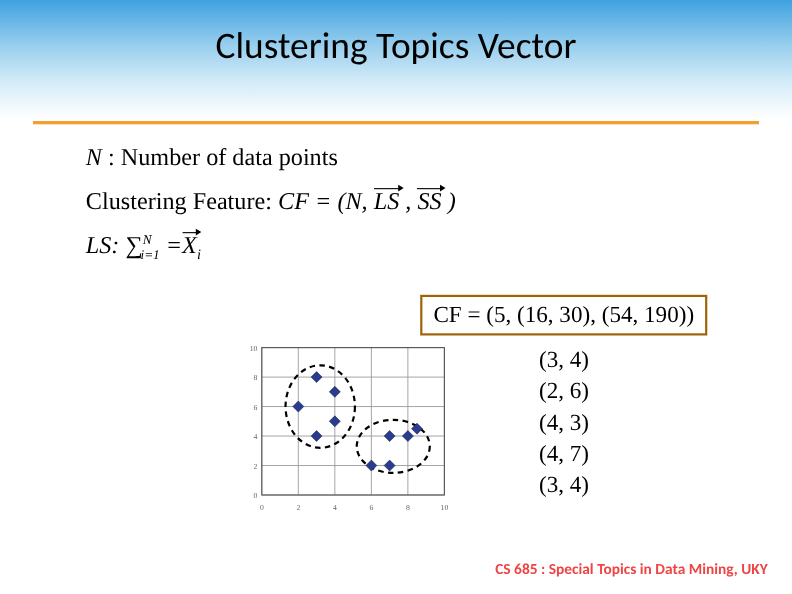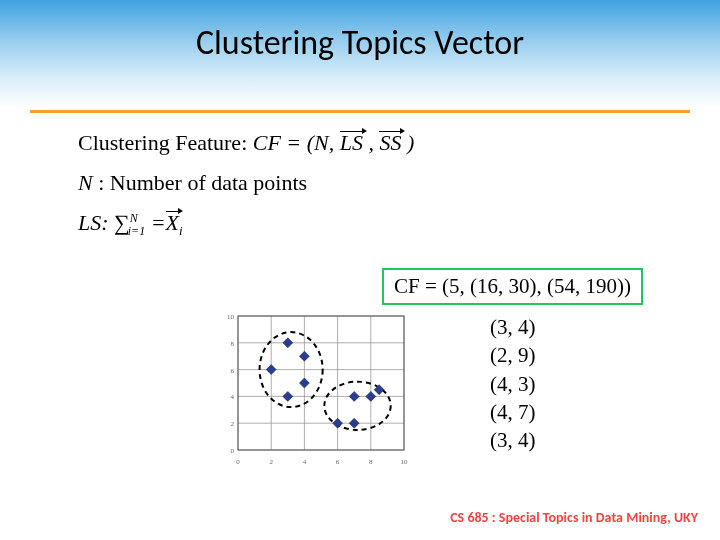--- a/index.html
+++ b/index.html
@@ -71,21 +71,21 @@
     right: -4px;
     width: 0; height: 0;
     border-left: 5px solid #000;
     border-top: 3px solid transparent;
     border-bottom: 3px solid transparent;
   }
   .cf-box {
     position: absolute;
     top: 268px;
     left: 382px;
-    border: 2px solid #22c55e;
+    border: 2px solid #a16207;
     padding: 4px 10px;
     font-size: 21px;
     white-space: nowrap;
   }
   .points-list {
     position: absolute;
     top: 313px;
     left: 490px;
     font-size: 21px;
     line-height: 1.35;
@@ -110,47 +110,47 @@
 </head>
 <body>
 
 <div class="header-band"></div>
 <div class="title">Clustering Topics Vector</div>
 <div class="rule"></div>
 
 <div class="content">
 
   <div class="line">
+    <span class="italic">N</span>
+    <span>: Number of data points</span>
+  </div>
+
+  <div class="line">
     <span>Clustering Feature:  </span>
     <span class="italic">CF = (N, </span>
     <span class="italic vector-overline">LS</span>
     <span class="italic">, </span>
     <span class="italic vector-overline">SS</span>
     <span class="italic">)</span>
-  </div>
-
-  <div class="line">
-    <span class="italic">N</span>
-    <span>: Number of data points</span>
   </div>
 
   <div class="line">
     <span class="italic">LS:  </span>
     <span>∑</span><span class="sum-sup">N</span><span class="sum-sub">i=1</span>
     <span class="italic">=</span><span class="italic vector-overline">X</span><span class="xsub">i</span>
   </div>
 
 
 </div>
 
 <div class="cf-box">CF = (5, (16, 30), (54, 190))</div>
 
 <div class="points-list">
   <div>(3, 4)</div>
-  <div>(2, 9)</div>
+  <div>(2, 6)</div>
   <div>(4, 3)</div>
   <div>(4, 7)</div>
   <div>(3, 4)</div>
 </div>
 
 <svg class="chart" viewBox="0 0 200 160">
     <line x1="28" y1="140" x2="28" y2="6" stroke="#999" stroke-width="0.8"></line>
     <line x1="28" y1="140" x2="194" y2="140" stroke="#999" stroke-width="0.8"></line>
     <text x="28" y="154" font-size="7" text-anchor="middle" fill="#666">0</text>
     <text x="24" y="143" font-size="7" text-anchor="end" fill="#666">0</text>

